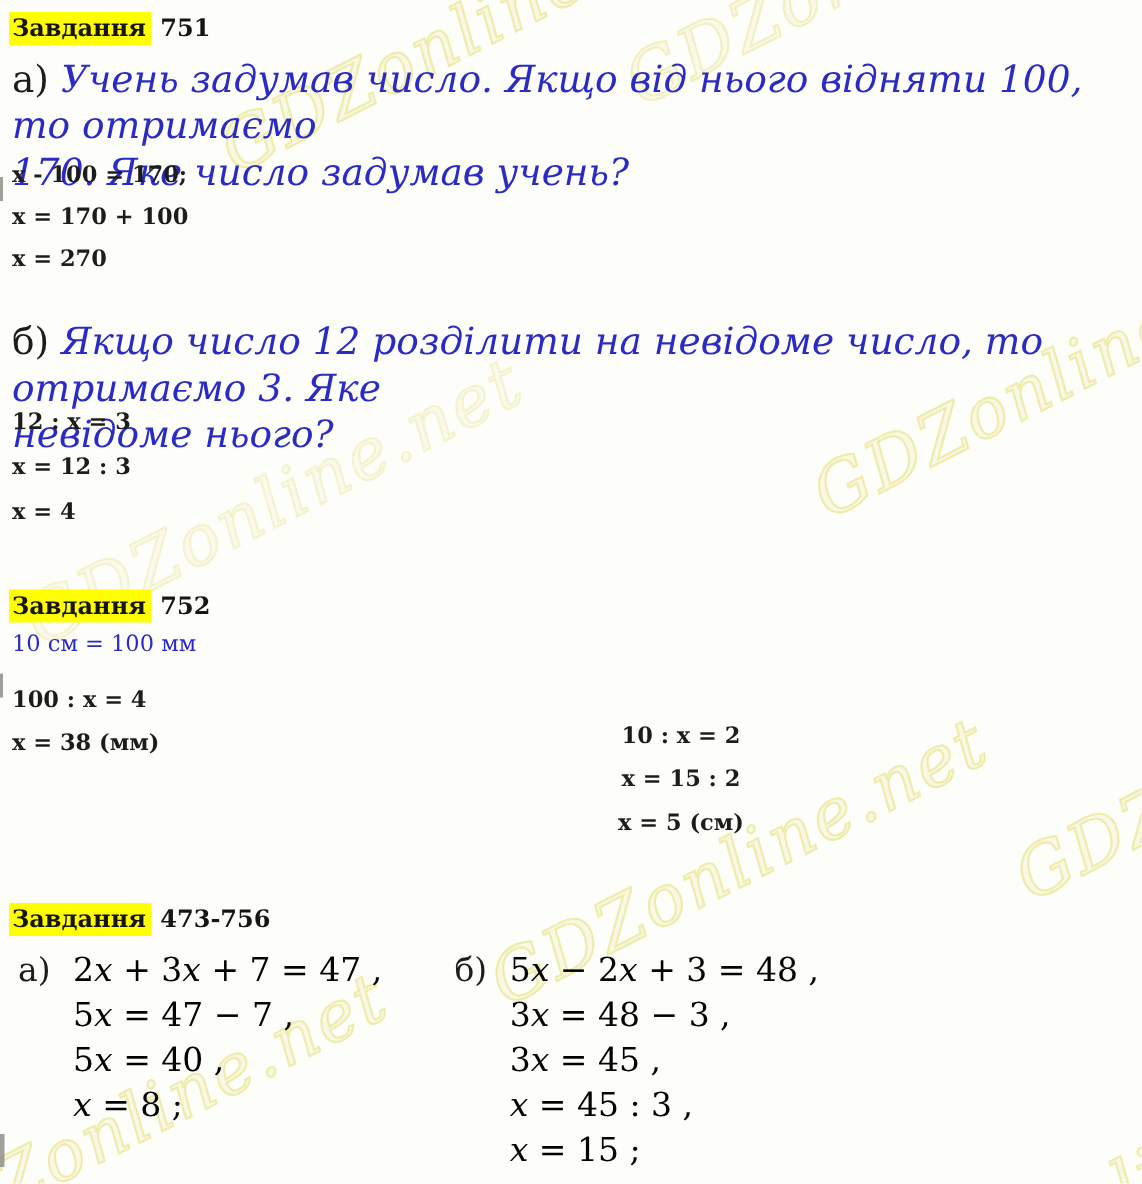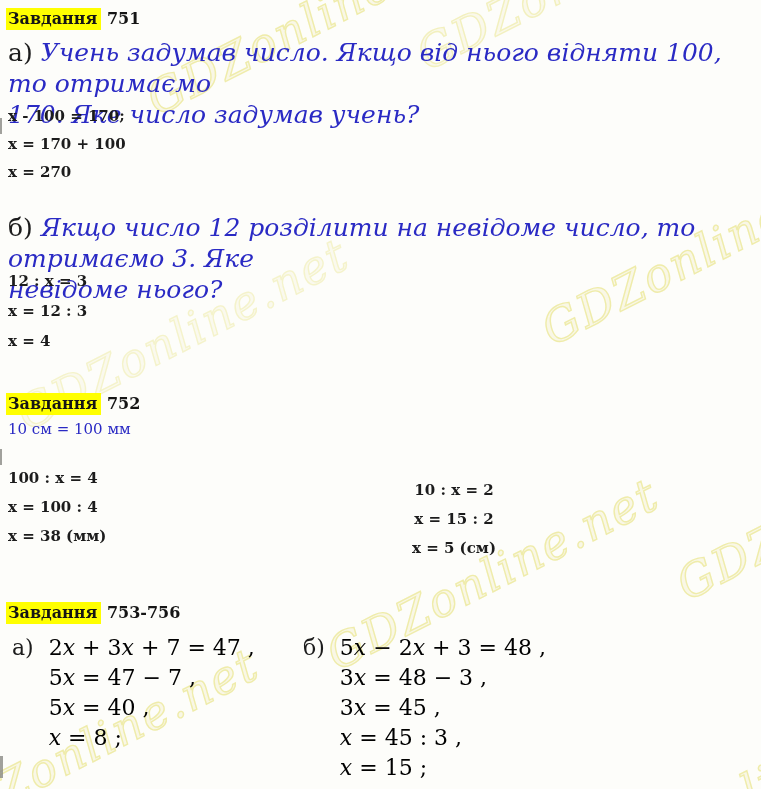--- a/index.html
+++ b/index.html
@@ -108,35 +108,34 @@
     <div class="line">х = 4</div>
   </div>
 
   <div class="layer heading" style="left:6px;top:389px;">
     <span class="hl">Завдання</span>
     <span>752</span>
   </div>
 
   <div class="layer intro" style="left:8px;top:420px;">10 см = 100 мм</div>
 
-  <div class="layer sol col752" style="left:8px;top:464px;">
+  <div class="layer sol col752" style="left:8px;top:452px;">
     <div class="line">100 : х = 4</div>
-    <div class="line">х = 100 : 4</div>
     <div class="line">х = 38 (мм)</div>
   </div>
 
   <div class="layer sol col752" style="left:412px;top:476px;text-align:center;">
     <div class="line">10 : х = 2</div>
     <div class="line">х = 15 : 2</div>
     <div class="line">х = 5 (см)</div>
   </div>
 
   <div class="layer heading" style="left:6px;top:598px;">
     <span class="hl">Завдання</span>
-    <span>753-756</span>
+    <span>473-756</span>
   </div>
 
   <div class="layer eqgroup" style="left:12px;top:633px;">
     <span class="eqlabel">а)</span>
     <div class="eqs">
       <div class="eq">2<i>x</i> + 3<i>x</i> + 7 = 47 ,</div>
       <div class="eq">5<i>x</i> = 47 − 7 ,</div>
       <div class="eq">5<i>x</i> = 40 ,</div>
       <div class="eq"><i>x</i> = 8 ;</div>
     </div>

